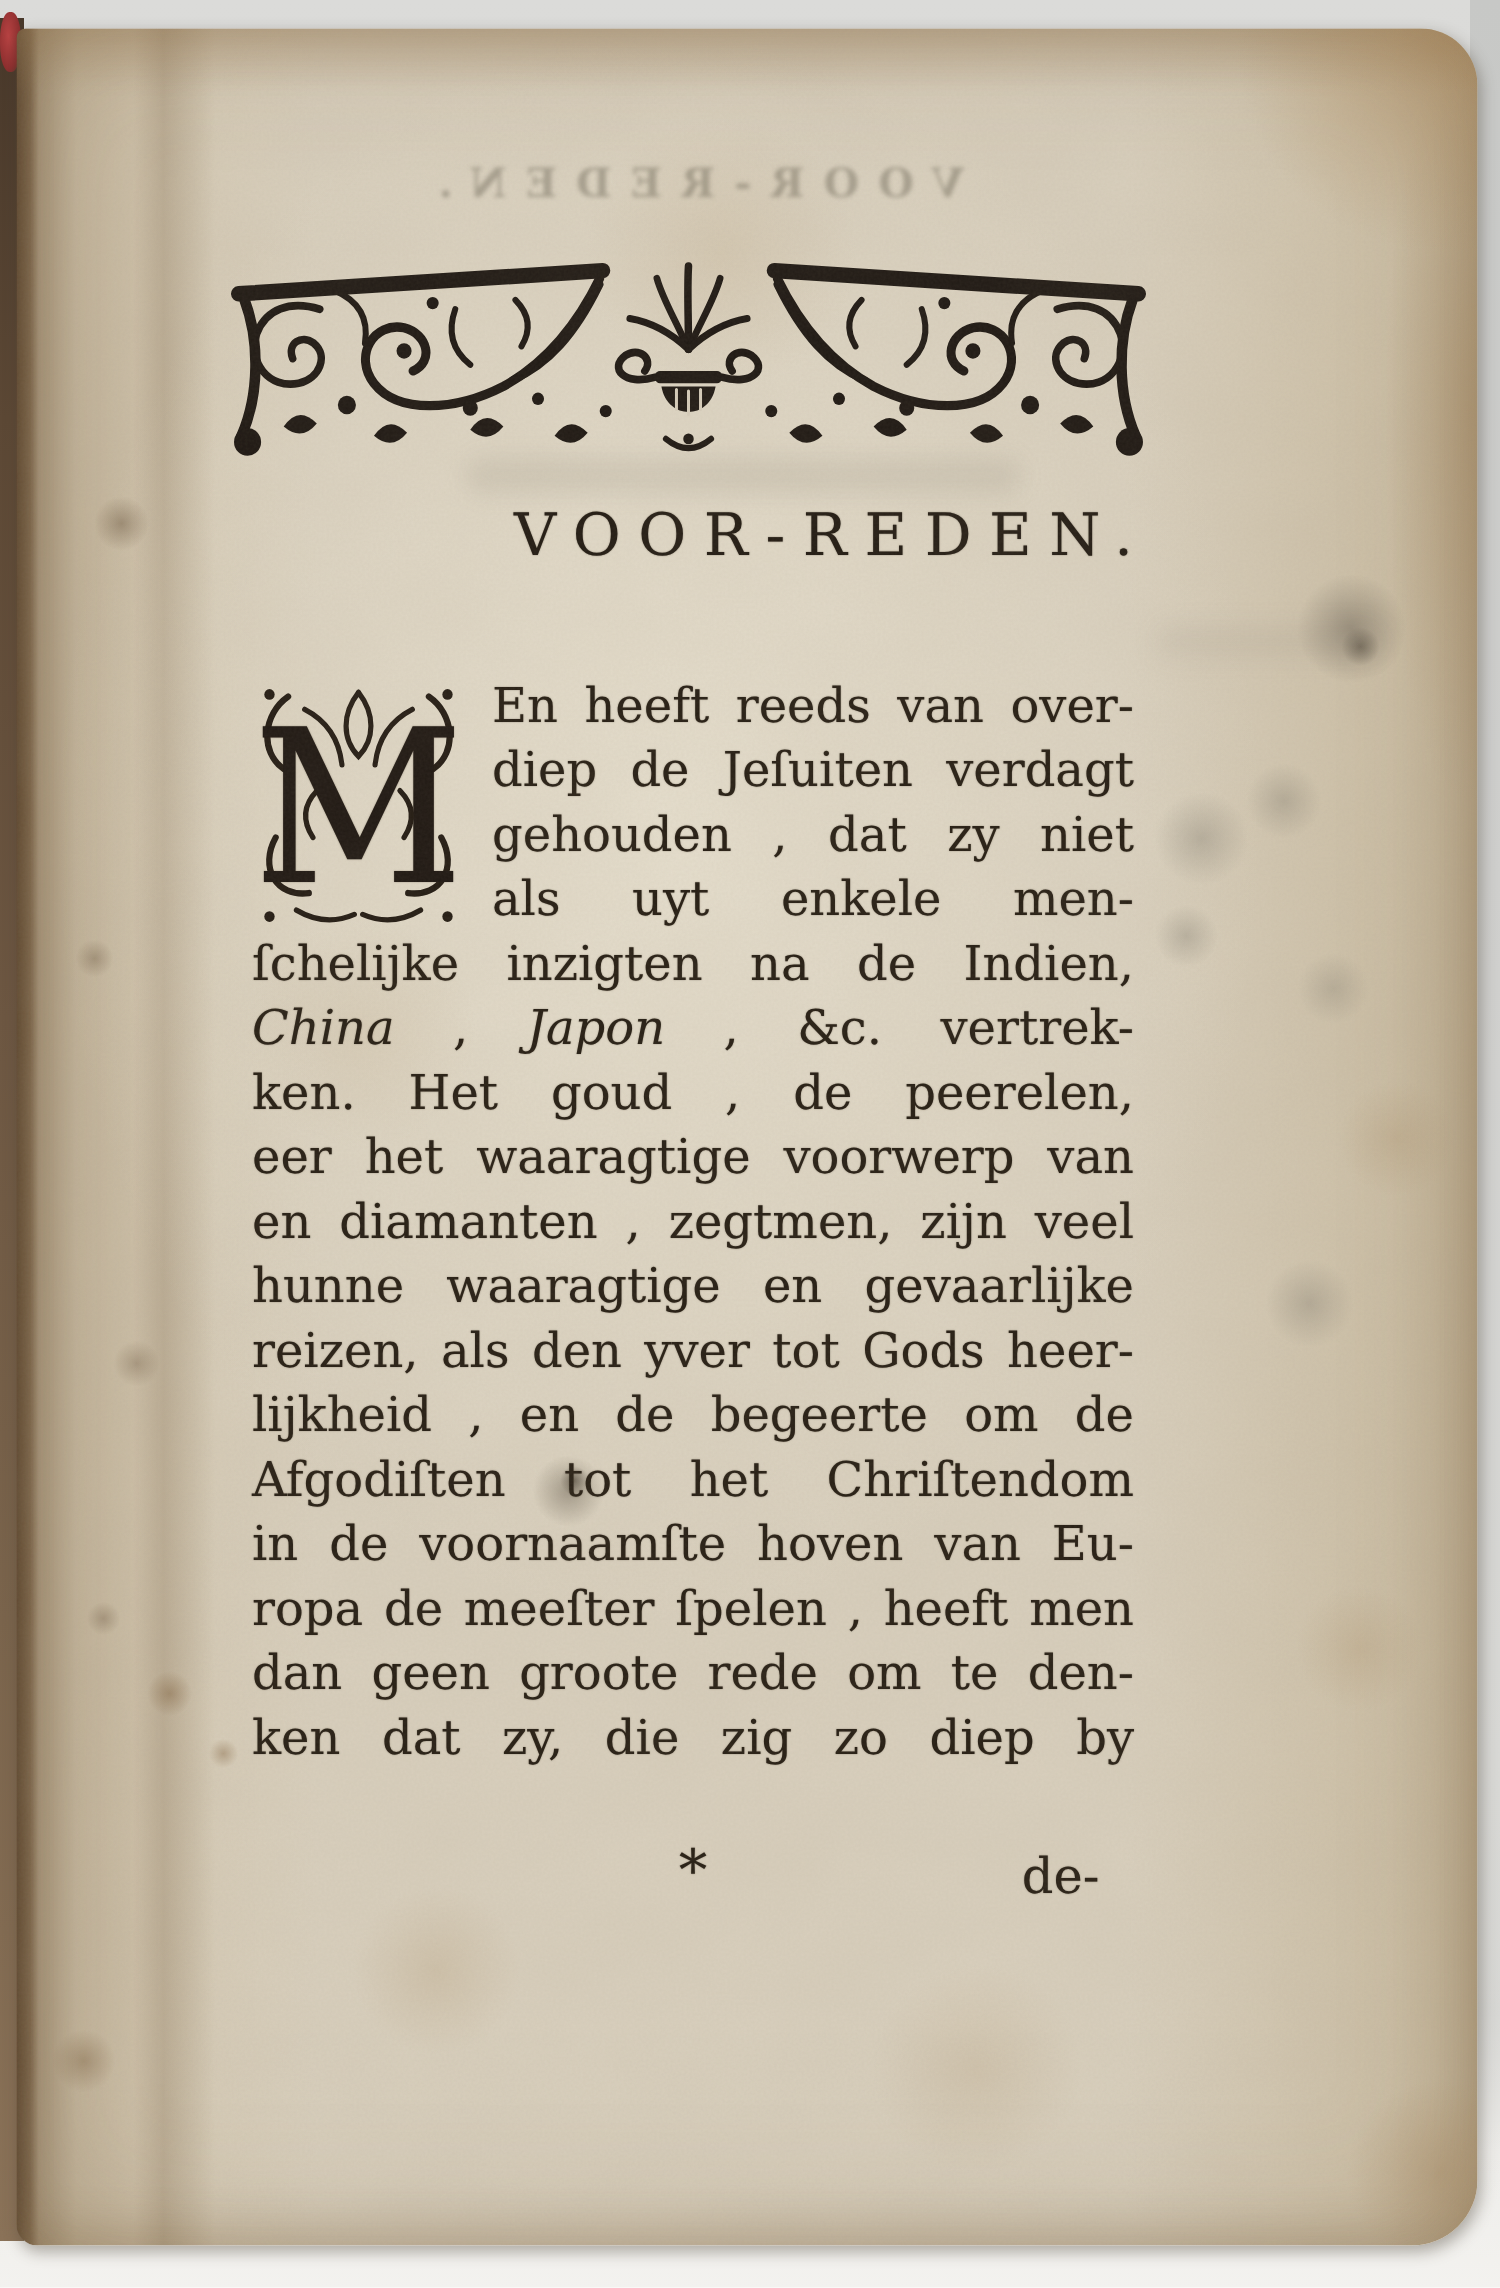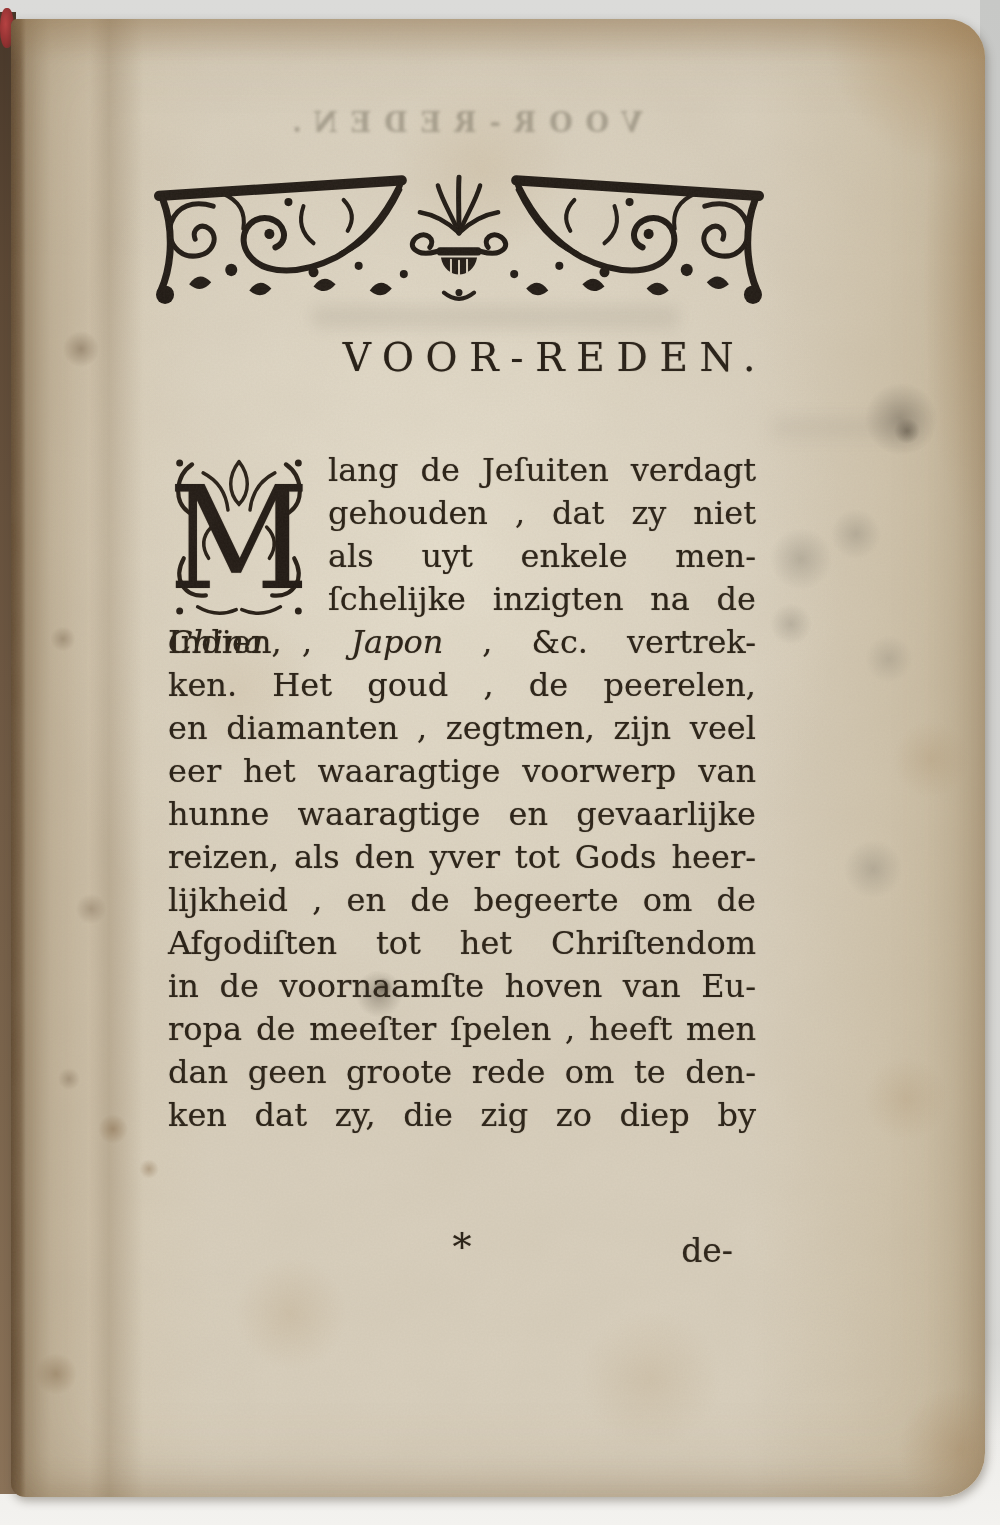--- a/index.html
+++ b/index.html
@@ -145,28 +145,29 @@
         <path d="M80,108 q-14,8 -28,2" stroke-width="2.5"></path>
         <path d="M30,52 q-10,10 -2,22" stroke-width="2.5"></path>
         <path d="M70,52 q10,10 2,22" stroke-width="2.5"></path>
         <circle cx="7" cy="7" r="2.5" fill="#221a12" stroke="none"></circle>
         <circle cx="93" cy="7" r="2.5" fill="#221a12" stroke="none"></circle>
         <circle cx="7" cy="111" r="2.5" fill="#221a12" stroke="none"></circle>
         <circle cx="93" cy="111" r="2.5" fill="#221a12" stroke="none"></circle>
       </g>
       <text x="50" y="95" text-anchor="middle" font-family="'DejaVu Serif', serif" font-size="100" fill="#1d1611">M</text>
     </svg>
-    <div class="bline">lang de Jeſuiten verdagt</div>
+    <div class="bline">En heeft reeds van over-</div>
+    <div class="bline">diep de Jeſuiten verdagt</div>
     <div class="bline">gehouden , dat zy niet</div>
     <div class="bline">als uyt enkele men-</div>
     <div class="bline">ſchelijke inzigten na de Indien,</div>
     <div class="bline"><span class="it">China</span><span> , </span><span class="it">Japon</span><span> , &amp;c. vertrek-</span></div>
     <div class="bline">ken. Het goud , de peerelen,</div>
+    <div class="bline">eer het waaragtige voorwerp van</div>
     <div class="bline">en diamanten , zegtmen, zijn veel</div>
-    <div class="bline">eer het waaragtige voorwerp van</div>
     <div class="bline">hunne waaragtige en gevaarlijke</div>
     <div class="bline">reizen, als den yver tot Gods heer-</div>
     <div class="bline">lijkheid , en de begeerte om de</div>
     <div class="bline">Afgodiſten tot het Chriſtendom</div>
     <div class="bline">in de voornaamſte hoven van Eu-</div>
     <div class="bline">ropa de meeſter ſpelen , heeft men</div>
     <div class="bline">dan geen groote rede om te den-</div>
     <div class="bline">ken dat zy, die zig zo diep by</div>
   </div>
 

